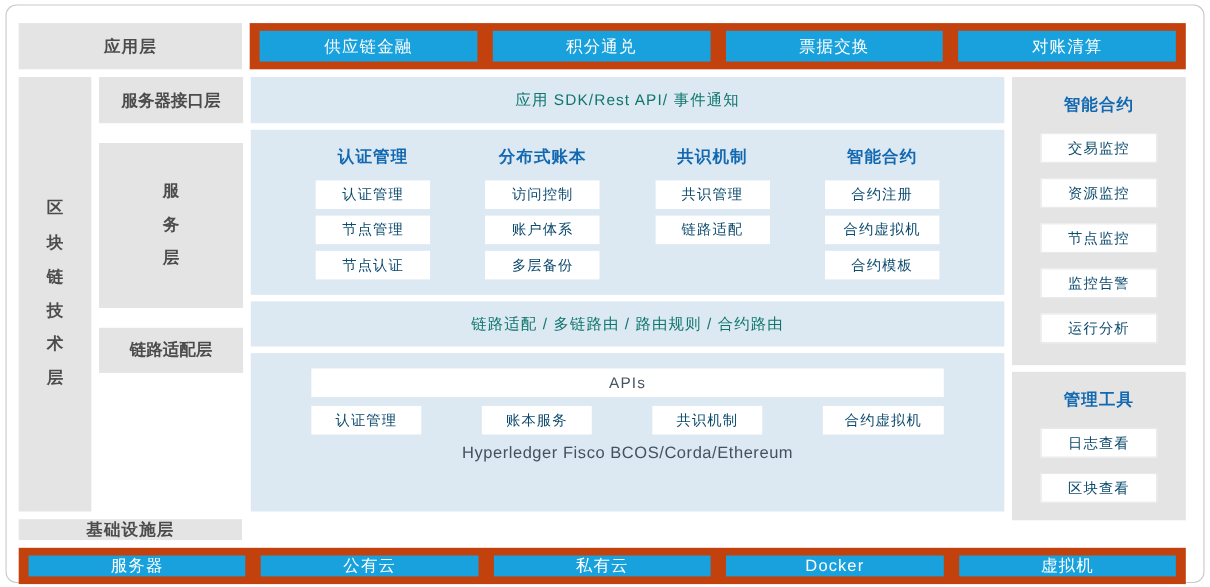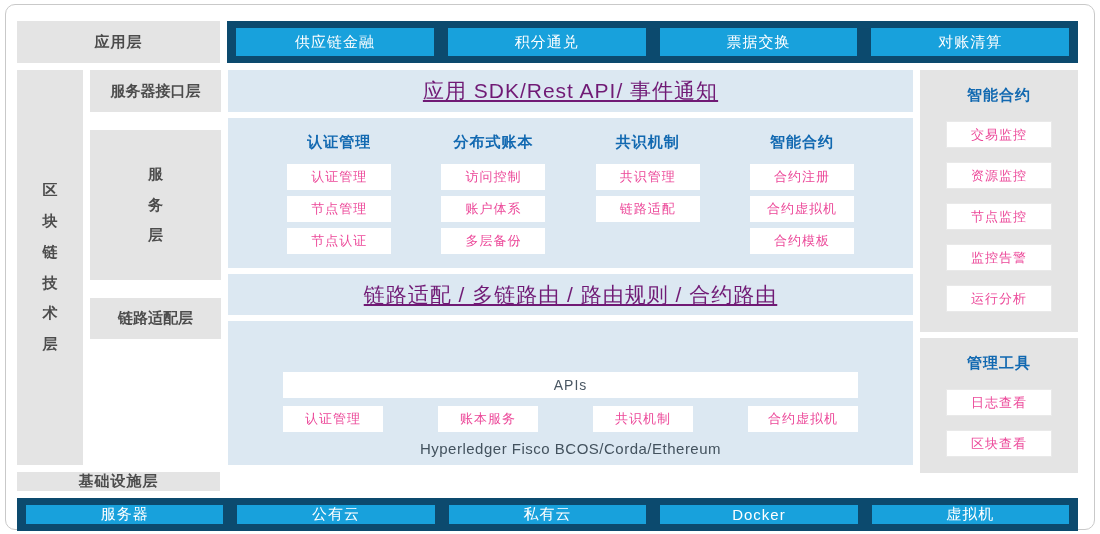--- a/index.html
+++ b/index.html
@@ -4,28 +4,28 @@
 <style>
   html,body{margin:0;padding:0;background:#fff;}
   body{font-family:"Liberation Sans","DejaVu Sans",sans-serif;}
   .canvas{position:relative;width:1100px;height:534px;background:#fff;overflow:hidden;}
   .frame{position:absolute;left:5px;top:4px;right:5px;bottom:4px;border:1px solid #c9c9c9;
          border-radius:10px;box-sizing:border-box;padding:16px 16px 16px 11px;background:#fff;}
 
   
   .graybox{background:#e4e4e4;display:flex;align-items:center;justify-content:center;
            color:#4c4c4c;font-weight:bold;font-size:15px;letter-spacing:1px;}
-  .strip{background:#0c4a6e;display:flex;gap:14px;padding:7px 9px;box-sizing:border-box;flex:1;text-align:center;}
+  .strip{background:#c2410c;display:flex;gap:14px;padding:7px 9px;box-sizing:border-box;flex:1;text-align:center;}
   .btn{flex:1;background:#18a1dc;color:#ffffff;display:flex;align-items:center;justify-content:center;
        font-size:15px;letter-spacing:1px;}
   .bluebar{background:#dce8f2;display:flex;align-items:center;justify-content:center;
-           color:#701a75;font-size:21px;letter-spacing:1px;text-decoration:underline;}
+           color:#0f766e;font-size:14px;letter-spacing:1px;}
   .bluepanel{background:#dce8f2;box-sizing:border-box;}
   .chip{background:#ffffff;display:flex;align-items:center;justify-content:center;
-        color:#ec4899;font-size:13px;letter-spacing:1px;}
+        color:#0c4a6e;font-size:13px;letter-spacing:1px;}
   .coltitle{color:#1269b1;font-weight:bold;font-size:15px;text-align:center;letter-spacing:1px;}
   .vtext{width:17px;text-align:center;line-height:2.05;white-space:normal;word-break:break-all;}
 
   
   .row-top,.row-bottom{display:flex;gap:7px;height:42px;}
   .row-bottom{height:41px;margin-top:7px;flex-direction:column;}
   .row-top .graybox.lbl,.row-bottom .graybox.lbl{width:203px;flex:none;}
 
   .main{display:flex;gap:7px;height:395px;margin-top:7px;}
   .leftbar{width:66px;flex:none;background:#e4e4e4;display:flex;align-items:center;justify-content:center;
@@ -40,21 +40,21 @@
   .h-lk{height:41px;flex:none;}
   .h-co{height:144px;flex:none;}
 
   
   .svc-grid{display:grid;grid-template-columns:repeat(4,1fr);padding:15px 34px 0;height:150px;box-sizing:border-box;}
   .svc-col{display:flex;flex-direction:column;align-items:center;}
   .svc-col .coltitle{margin-bottom:12px;}
   .svc-col .chip{width:104px;height:26px;margin-bottom:6px;flex:none;}
 
   
-  .core-inner{padding:14px 55px 14px;height:144px;box-sizing:border-box;display:flex;flex-direction:column;margin-top:37px;}
+  .core-inner{padding:14px 55px 14px;height:144px;box-sizing:border-box;display:flex;flex-direction:column;}
   .core-bar{background:#fff;height:26px;display:flex;align-items:center;justify-content:center;
             color:#4a5763;font-size:14px;letter-spacing:1px;flex:none;}
   .core-mods{display:flex;justify-content:space-between;margin-top:8px;flex:none;}
   .core-mods .chip{width:100px;height:26px;}
   .core-mods .chip:last-child{width:110px;}
   .core-event{margin-top:8px;}
   .core-footer{margin-top:8px;text-align:center;color:#43525e;font-size:15px;letter-spacing:0.5px;}
 
   
   .rpanel{background:#e4e4e4;display:flex;flex-direction:column;align-items:center;

